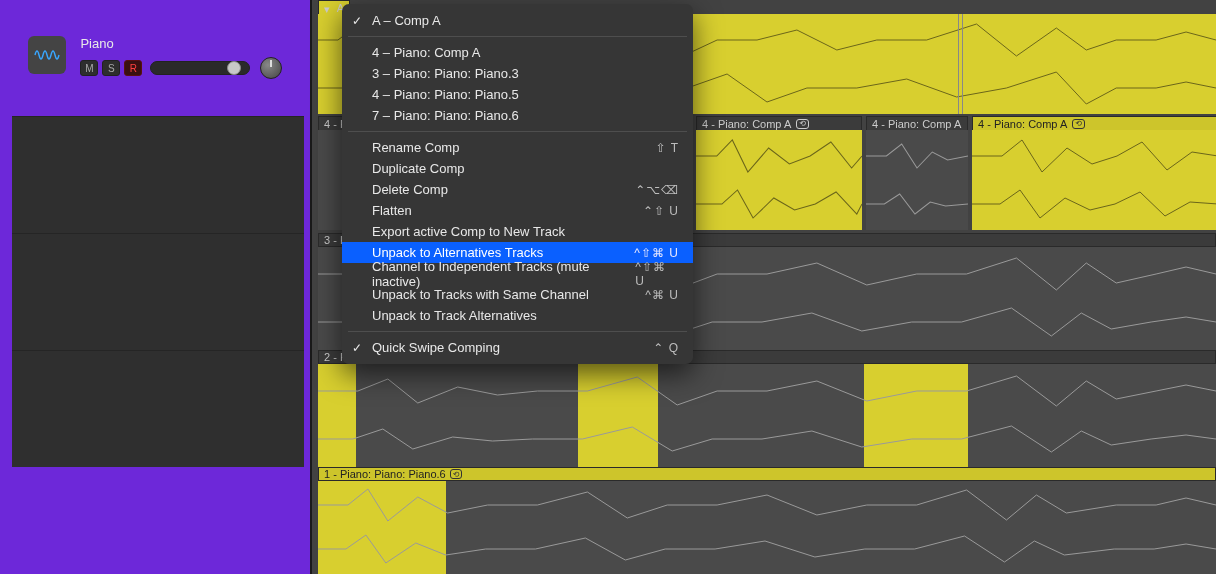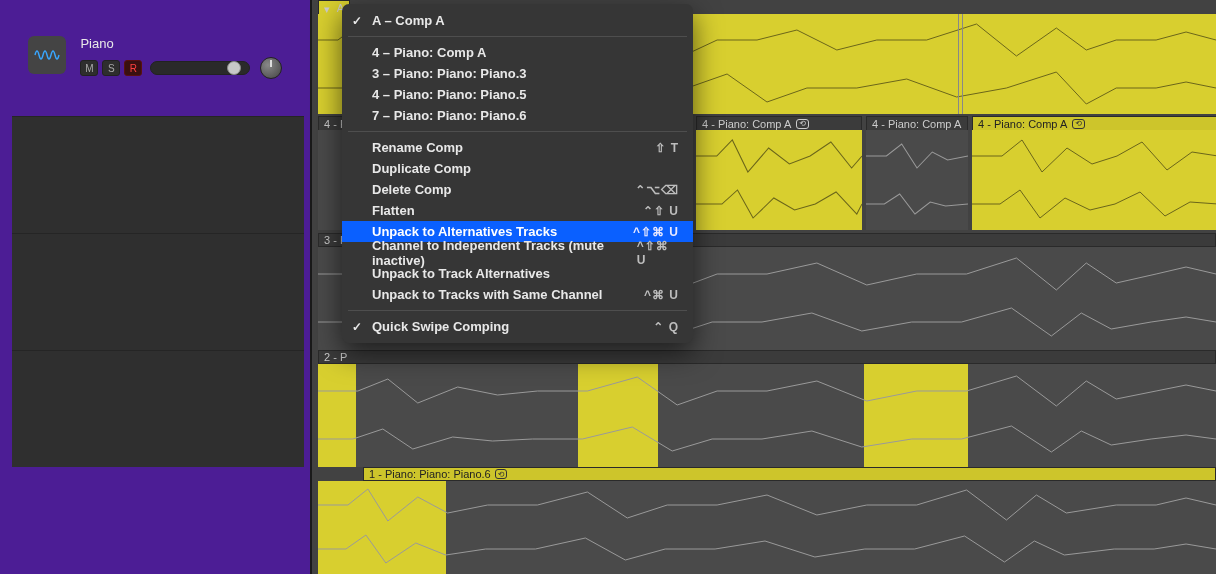--- a/index.html
+++ b/index.html
@@ -1,19 +1,19 @@
 <!DOCTYPE html>
 <html><head>
 <meta charset="utf-8">
 <style>
   * { box-sizing: border-box; margin: 0; padding: 0; font-family: -apple-system, "Helvetica Neue", Arial, sans-serif; }
   body { background: #3a3a3a; width: 1216px; height: 574px; overflow: hidden; color: #ddd; position: relative; }
 
   
-  .left-panel { position: absolute; left: 0; top: 0; width: 310px; height: 574px; background: #4c1d95; }
+  .left-panel { position: absolute; left: 0; top: 0; width: 310px; height: 574px; background: #6d28d9; }
   .track-header { position: absolute; left: 28px; top: 36px; width: 265px; }
   .track-icon-box { width: 38px; height: 38px; background: #444; border-radius: 6px; display: inline-flex; align-items: center; justify-content: center; vertical-align: top; }
   .track-meta { display: inline-block; vertical-align: top; margin-left: 10px; }
   .track-name { font-size: 13px; color: #e8e8e8; margin-bottom: 6px; }
   .btn-row { display: flex; align-items: center; gap: 4px; }
   .sq-btn { width: 18px; height: 16px; border-radius: 3px; background: #2e2e2e; color: #aaa; font-size: 10px; line-height: 16px; text-align: center; border: 1px solid #222; cursor: pointer; }
   .sq-btn.rec { background: #3a1010; color: #ff4040; border-color: #5a1010; }
   .vol-slider { width: 100px; height: 14px; background: #2a2a2a; border-radius: 7px; position: relative; margin-left: 4px; border:1px solid #222;}
   .vol-thumb { position:absolute; right:8px; top:-1px; width:14px; height:14px; background:#c8c8c8; border-radius:50%; border:1px solid #888;}
   .knob { width: 22px; height: 22px; border-radius: 50%; background: radial-gradient(circle at 35% 35%, #888, #444); border:1px solid #222; margin-left: 6px; position:relative;}
@@ -39,21 +39,21 @@
 
   .clip{ position:absolute; top:0; height:114px;}
   .clip .region-bar{height:14px;}
   .clip .clip-body{height:100px; background:#d8cf2f; position:relative;}
   .wave-svg{ position:absolute; left:0; right:0;}
   .wf-dark path{ stroke:#6a651a; fill:none;}
   .wf-light path{ stroke:#9a9a9a; fill:none;}
   .chip{ display:inline-flex; align-items:center; justify-content:center; border:1px solid currentColor; border-radius:3px; font-size:8px; padding:0 2px; height:10px;}
 
   
-  .menu{ position:absolute; left:342px; top:4px; width:351px; background:#363636; border-radius:7px; box-shadow:0 10px 28px rgba(0,0,0,.6); padding:6px 0; z-index:50; font-size:13px; color:#e8e8e8;font-weight:bold;}
+  .menu{ position:absolute; left:342px; top:4px; width:351px; background:#363636; border-radius:7px; box-shadow:0 10px 28px rgba(0,0,0,.6); padding:6px 0; z-index:50; font-size:13px; color:#e8e8e8;}
   .menu .item{ display:flex; align-items:center; padding:4px 14px 4px 30px; height:21px; position:relative; cursor:default;}
   .menu .item .shortcut{ margin-left:auto; color:#bdbdbd; font-size:12px; letter-spacing:1px;}
   .menu .item.checked::before{ content:"✓"; position:absolute; left:10px; font-size:12px;}
   .menu .sep{ height:1px; background:#4e4e4e; margin:5px 6px;}
   .menu .item.highlight{ background:#0a60ff; color:#fff;}
   .menu .item.highlight .shortcut{ color:#e8e8ff;}
 </style>
 </head>
 <body>
 
@@ -179,21 +179,21 @@
       <svg class="wave-svg wf-light" style="top:6px;height:42px;width:100%;" preserveAspectRatio="none" viewBox="0 0 900 42">
           <path d="M0 21 40 21 70 9 100 33 140 17 180 25 220 21 270 21 320 7 360 35 400 21 450 21 500 11 550 31 600 21 650 21 700 6 740 36 770 11 800 29 840 21 870 15 900 21"></path>
         </svg>
       <svg class="wave-svg wf-light" style="top:54px;height:42px;width:100%;" preserveAspectRatio="none" viewBox="0 0 900 42">
           <path d="M0 21 35 21 65 11 95 31 135 19 175 23 215 21 265 21 315 9 355 33 395 21 445 21 495 13 545 29 595 21 645 21 695 8 735 34 765 13 795 27 835 21 870 17 900 21"></path>
         </svg>
     </div>
   </div>
 
   <div class="take-lane" style="top:467px;height:107px;">
-    <div class="take-head" style="background:#cdc52b;color:#222;margin-left:45px;">
+    <div class="take-head" style="background:#cdc52b;color:#222;">
       <span>1 - Piano: Piano: Piano.6</span>
       <span class="chip" style="color:#333">⟲</span>
     </div>
     <div class="take-body" style="height:93px;">
       <div class="hl" style="left:0;width:128px;"></div>
       <svg class="wave-svg wf-light" style="top:4px;height:40px;width:100%;" preserveAspectRatio="none" viewBox="0 0 900 40">
           <path d="M0 20 30 20 50 4 70 36 100 12 130 28 170 20 220 20 270 7 310 33 350 20 400 20 450 10 500 30 550 20 600 20 650 5 690 35 720 10 750 28 800 20 840 20 870 13 900 20"></path>
         </svg>
       <svg class="wave-svg wf-light" style="top:48px;height:40px;width:100%;" preserveAspectRatio="none" viewBox="0 0 900 40">
           <path d="M0 20 28 20 48 6 68 34 98 14 128 26 168 20 218 20 268 9 308 31 348 20 398 20 448 12 498 28 548 20 598 20 648 7 688 33 718 12 748 26 798 20 838 20 870 15 900 20"></path>
@@ -229,33 +229,36 @@
       <span>Duplicate Comp</span>
     </div>
     <div class="item">
       <span>Delete Comp</span>
       <span class="shortcut">⌃⌥⌫</span>
     </div>
     <div class="item">
       <span>Flatten</span>
       <span class="shortcut">⌃⇧ U</span>
     </div>
+    <div class="item">
+      <span>Export active Comp to New Track</span>
+    </div>
     <div class="item highlight">
       <span>Unpack to Alternatives Tracks</span>
       <span class="shortcut">^⇧⌘ U</span>
     </div>
     <div class="item">
       <span>Channel to Independent Tracks (mute inactive)</span>
       <span class="shortcut">^⇧⌘ U</span>
     </div>
     <div class="item">
-      <span>Unpack to Track Alternatives</span>
-    </div>
-    <div class="item">
       <span>Unpack to Tracks with Same Channel</span>
       <span class="shortcut">^⌘ U</span>
+    </div>
+    <div class="item">
+      <span>Unpack to Track Alternatives</span>
     </div>
     <div class="sep"></div>
     <div class="item checked">
       <span>Quick Swipe Comping</span>
       <span class="shortcut">⌃ Q</span>
     </div>
   </div>
 
 </body></html>

